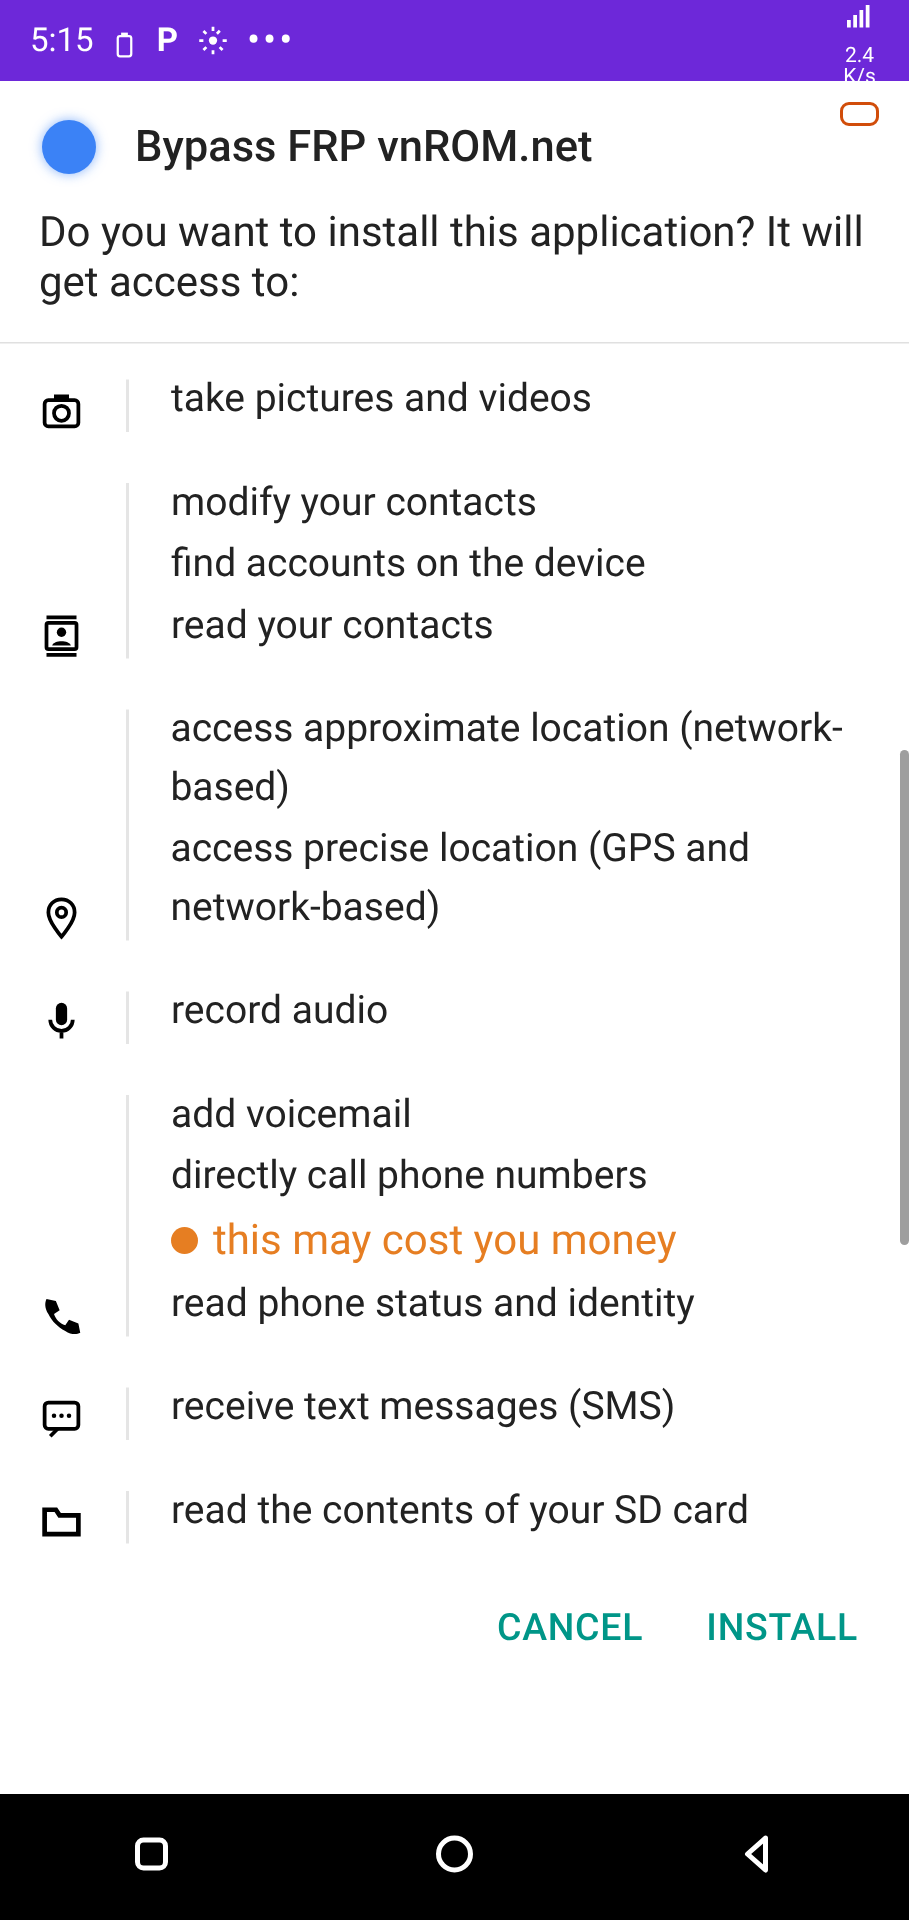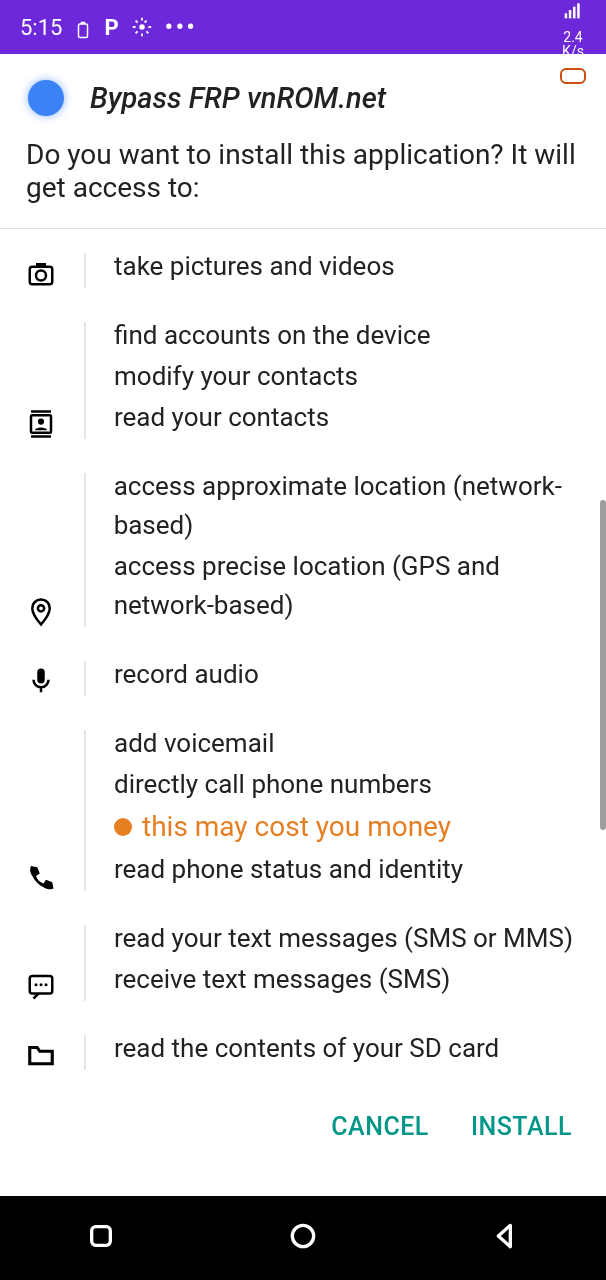--- a/index.html
+++ b/index.html
@@ -3,21 +3,21 @@
   <meta charset="utf-8">
   <style>
     * { margin:0; padding:0; box-sizing:border-box; font-family:Roboto, Arial, sans-serif; }
     body { width:606px; height:1280px; background:#fff; position:relative; overflow:hidden; }
     .status-bar { background:#6d28d9; height:54px; display:flex; justify-content:space-between; align-items:center; padding:0 20px; color:#fff; font-size:22px; }
     .status-left { display:flex; align-items:center; gap:12px; }
     .status-right { display:flex; align-items:center; gap:10px;flex-direction:column; }
     .status-dots { font-size:26px; letter-spacing:2px; }
     .kbs { font-size:14px; line-height:1; text-align:center; }
     .bat-outline { width:26px; height:16px; border:2px solid #d14d0a; border-radius:6px; }
-    .header { display:flex; align-items:center; gap:26px; padding:26px 28px 16px;font-style:italic; }
+    .header { display:flex; align-items:center; gap:26px; padding:26px 28px 16px; }
     .app-icon { width:36px; height:36px; border-radius:50%; background:#3b82f6; flex-shrink:0; box-shadow:0 0 8px rgba(59,130,246,.6); }
     .app-title { font-size:29px; font-weight:500; color:#222; }
     .prompt { padding:6px 26px 24px; font-size:28px; color:#222; border-bottom:1px solid #e0e0e0; }
     .perm-list { padding:0 26px 10px; overflow-y:auto; }
     .perm-group { display:flex; gap:28px; padding:18px 0 10px; align-items:flex-end; }
     .perm-icon { width:30px; height:30px; flex-shrink:0; margin-top:6px; }
     .perm-text { font-size:26px; color:#222; line-height:1.5; }
     .perm-text div { margin-bottom:2px; }
     .warn-row { display:flex; align-items:center; gap:10px; font-size:28px; color:#e67e22; }
     .warn-dot { width:18px; height:18px; border-radius:50%; background:#e67e22; }
@@ -88,22 +88,22 @@
   <div class="perm-group">
     <svg class="perm-icon" viewBox="0 0 24 24">
         <rect x="4" y="5" width="16" height="14" rx="1" fill="none" stroke="#000" stroke-width="2"></rect>
         <circle cx="12" cy="10" r="2.5" fill="#000"></circle>
         <path d="M7 17c1-3 9-3 10 0" fill="#000"></path>
         <line x1="4" y1="2" x2="20" y2="2" stroke="#000" stroke-width="2"></line>
         <line x1="4" y1="22" x2="20" y2="22" stroke="#000" stroke-width="2"></line>
       </svg>
     <div class="divider"></div>
     <div class="perm-text">
+      <div>modify your contacts</div>
       <div>find accounts on the device</div>
-      <div>modify your contacts</div>
       <div>read your contacts</div>
     </div>
   </div>
 
   <div class="perm-group">
     <svg class="perm-icon" viewBox="0 0 24 24">
         <path d="M12 2C8 2 5 5 5 9c0 5 7 13 7 13s7-8 7-13c0-4-3-7-7-7z" fill="none" stroke="#000" stroke-width="2"></path>
         <circle cx="12" cy="9" r="2.5" fill="none" stroke="#000" stroke-width="2"></circle>
       </svg>
     <div class="divider"></div>
@@ -143,21 +143,20 @@
   <div class="perm-group">
     <svg class="perm-icon" viewBox="0 0 24 24">
         <rect x="3" y="4" width="18" height="14" rx="2" fill="none" stroke="#000" stroke-width="2"></rect>
         <path d="M6 22l4-4" stroke="#000" stroke-width="2"></path>
         <circle cx="8" cy="11" r="1.2" fill="#000"></circle>
         <circle cx="12" cy="11" r="1.2" fill="#000"></circle>
         <circle cx="16" cy="11" r="1.2" fill="#000"></circle>
       </svg>
     <div class="divider"></div>
     <div class="perm-text">
-      <div>read your text messages (SMS or MMS)</div>
       <div>receive text messages (SMS)</div>
     </div>
   </div>
 
   <div class="perm-group">
     <svg class="perm-icon" viewBox="0 0 24 24">
         <path d="M3 6h6l2 3h10v10H3V6z" fill="none" stroke="#000" stroke-width="2.5"></path>
       </svg>
     <div class="divider"></div>
     <div class="perm-text">

